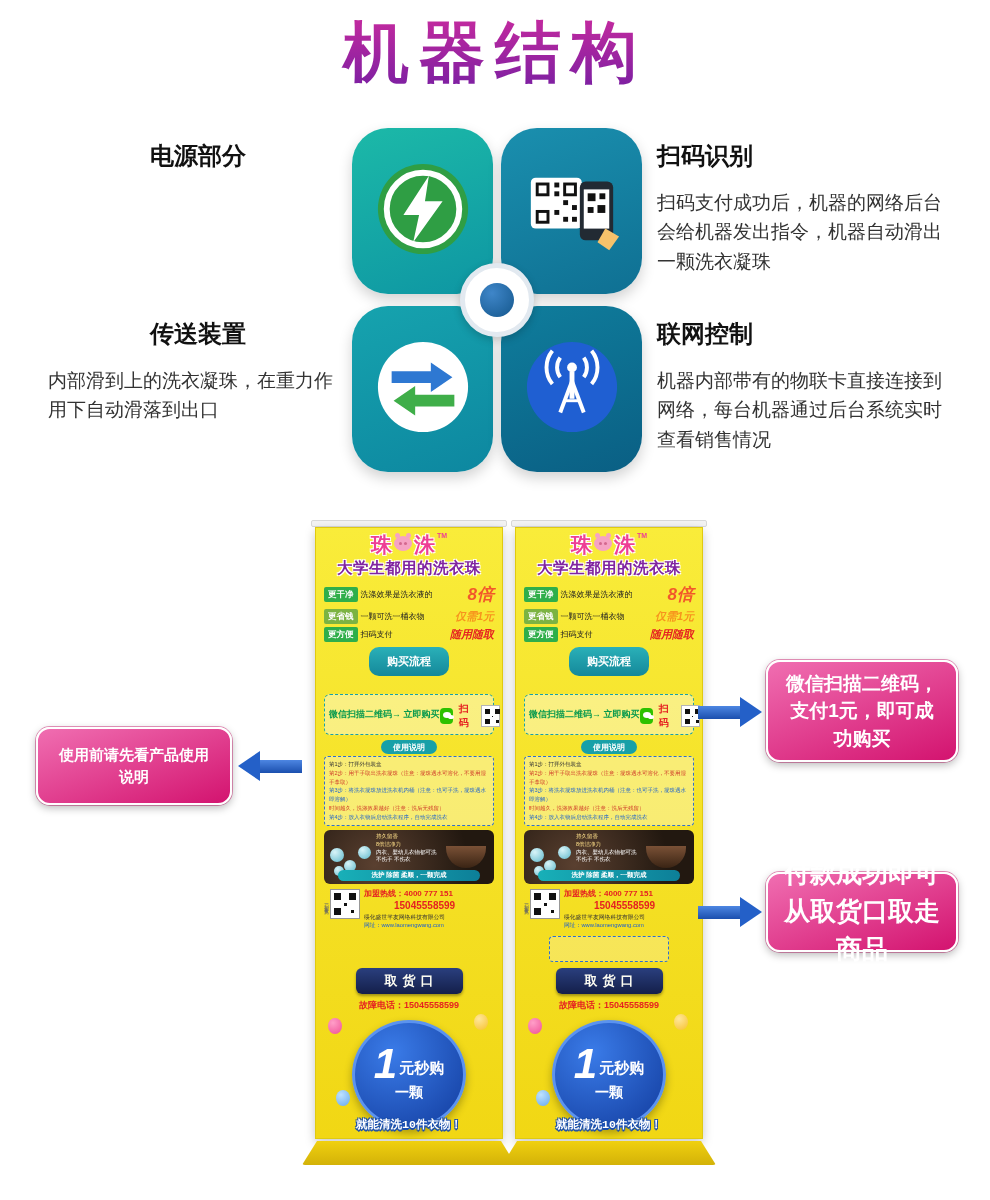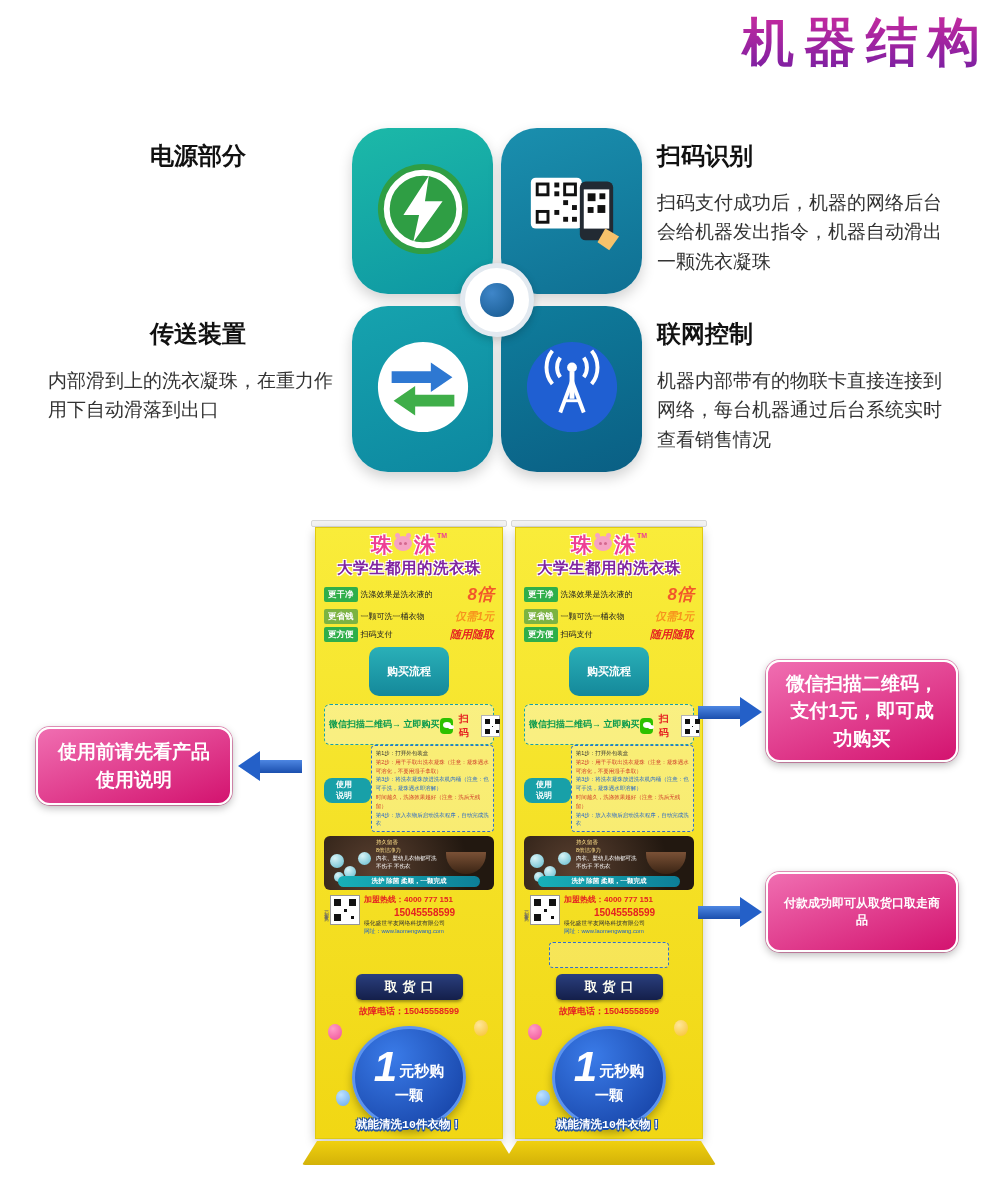--- a/index.html
+++ b/index.html
@@ -1,21 +1,21 @@
 <!DOCTYPE html>
 <html><head>
 <meta charset="utf-8">
 <style>
   html,body{margin:0;padding:0;background:#fff;}
   .page{position:relative;width:990px;height:1200px;background:#fff;overflow:hidden;
         font-family:"Liberation Sans","DejaVu Sans",sans-serif;}
 
   
-  .title{position:absolute;top:8px;left:0;right:0;margin:0;text-align:right;
-         font-size:52px;font-weight:900;letter-spacing:10px;color:#a21ca6;}
+  .title{position:absolute;top:8px;left:0;right:0;margin:0;text-align:center;
+         font-size:66px;font-weight:900;letter-spacing:10px;color:#a21ca6;}
   @supports (-webkit-background-clip:text){
     .title{background:linear-gradient(180deg,#c42a9f 10%,#7b1fa2 90%);
            -webkit-background-clip:text;background-clip:text;color:transparent;}
   }
 
   
   .feat{position:absolute;}
   .feat h2{margin:0 0 16px;font-size:24px;font-weight:800;color:#111;}
   .feat p{margin:0;font-size:19px;line-height:1.55;color:#333;}
   .feat-power{left:48px;top:140px;width:300px;}
@@ -69,36 +69,36 @@
   .point{display:flex;align-items:center;gap:3px;}
   .tag{color:#fff;font-size:8.5px;font-weight:700;padding:1.5px 4px;border-radius:2px;flex:none;}
   .tag-1,.tag-3{background:#2fae4a;}
   .tag-2{background:#7cb342;}
   .ptext{font-size:8px;color:#222;flex:1;text-align:left;}
   .hl{font-weight:900;font-style:italic;white-space:nowrap;}
   .hl1{color:#f2572b;font-size:17px;}
   .hl2{color:#f7941d;font-size:11px;}
   .hl3{color:#e52222;font-size:11px;}
 
-  .ribbon{margin:5px 0 8px;background:linear-gradient(180deg,#2ab0b8,#14889a);color:#fff;
-          font-size:11px;font-weight:700;padding:17px 18px;border-radius:10px;white-space:nowrap;}
+  .ribbon{margin:5px 0 18px;background:linear-gradient(180deg,#2ab0b8,#14889a);color:#fff;
+          font-size:11px;font-weight:700;padding:7px 18px;border-radius:10px;white-space:nowrap;}
 
   .buybox{width:100%;box-sizing:border-box;border:1.5px dashed #18a0a8;border-radius:6px;
           background:rgba(255,255,255,.4);padding:4px;display:flex;flex-direction:row;align-items:center;}
   .buyline{font-size:9px;font-weight:800;color:#0a9a4e;white-space:nowrap;}
   .buyrow{display:flex;align-items:center;gap:6px;margin-top:3px;}
   .wechat-icon{position:relative;width:16px;height:16px;border-radius:4px;background:#2dc100;}
   .wechat-icon::after{content:"";position:absolute;left:3px;top:4px;width:8px;height:6px;background:#fff;
                       border-radius:50%;box-shadow:4px 2px 0 -1px #fff;}
   .scan-label{color:#e52222;font-weight:800;font-size:10px;}
   .mini-qr{position:relative;width:22px;height:22px;background:#fff;border:1px solid #b5b5b5;box-sizing:border-box;}
   .mini-qr::before{content:"";position:absolute;left:3px;top:3px;width:5px;height:5px;background:#111;
                    box-shadow:10px 0 0 #111,0 10px 0 #111,10px 10px 0 -1px #111,5px 5px 0 -2px #111;}
 
-  .usage{width:100%;display:flex;align-items:center;}
+  .usage{width:100%;display:flex;flex-direction:column;align-items:center;}
   .usage-title{margin:5px 0 2px;background:#18a0a8;color:#fff;font-size:8px;font-weight:700;
                padding:1.5px 12px;border-radius:8px;}
   .usage-box{width:100%;box-sizing:border-box;border:1.5px dashed #2f6fd0;border-radius:4px;
              background:rgba(255,255,255,.35);padding:3px 4px;text-align:left;}
   .uline{font-size:5.5px;line-height:1.6;}
   .u-dark{color:#333;} .u-red{color:#cf3b2a;} .u-blue{color:#2667c9;}
 
   .photo{position:relative;width:100%;height:54px;margin-top:4px;border-radius:6px;overflow:hidden;
          background:radial-gradient(circle at 30% 65%,#5a4030,#221810 75%);}
   .pod{position:absolute;border-radius:50%;background:radial-gradient(circle at 35% 30%,#d8f4f8,#5fb9cc);}
@@ -151,23 +151,23 @@
   .promo-t1{font-size:15px;font-weight:800;padding-bottom:3px;}
   .promo-t2{font-size:14px;font-weight:800;margin-top:3px;}
   .promo-t3{margin-top:-12px;z-index:2;color:#fff;font-size:11.5px;font-weight:900;white-space:nowrap;
             text-shadow:-1px -1px 0 #1b4fae,1px -1px 0 #1b4fae,-1px 1px 0 #1b4fae,1px 1px 0 #1b4fae,0 2px 0 #1b4fae;font-family:Liberation Mono, monospace;}
 
   
   .callout{position:absolute;box-sizing:border-box;display:flex;align-items:center;justify-content:center;
            text-align:center;color:#fff;font-weight:800;
            background:linear-gradient(160deg,#f06eb1,#d3136f);border:2px solid #fff;border-radius:14px;
            box-shadow:0 3px 8px rgba(0,0,0,.28),0 0 0 1px rgba(211,19,111,.45);}
-  .co-usage{left:36px;top:727px;width:196px;height:78px;font-size:19px;line-height:1.45;padding:8px 18px;}
+  .co-usage{left:36px;top:727px;width:196px;height:78px;font-size:15px;line-height:1.45;padding:8px 18px;}
   .co-wechat{left:766px;top:660px;width:192px;height:102px;font-size:19px;line-height:1.45;padding:8px 16px;}
-  .co-pickup{left:766px;top:872px;width:192px;height:80px;font-size:12px;line-height:1.45;padding:8px 12px;}
+  .co-pickup{left:766px;top:872px;width:192px;height:80px;font-size:26px;line-height:1.45;padding:8px 12px;}
 
   .arrow{position:absolute;display:flex;align-items:center;}
   .shaft{height:13px;width:42px;background:linear-gradient(180deg,#4d86e2,#1b4fae);}
   .head{width:0;height:0;border-top:15px solid transparent;border-bottom:15px solid transparent;}
   .head-left{border-right:22px solid #2460c8;}
   .head-right{border-left:22px solid #2460c8;}
   .ar-usage{left:238px;top:751px;}
   .ar-wechat{left:698px;top:697px;}
   .ar-pickup{left:698px;top:897px;}
 </style>

